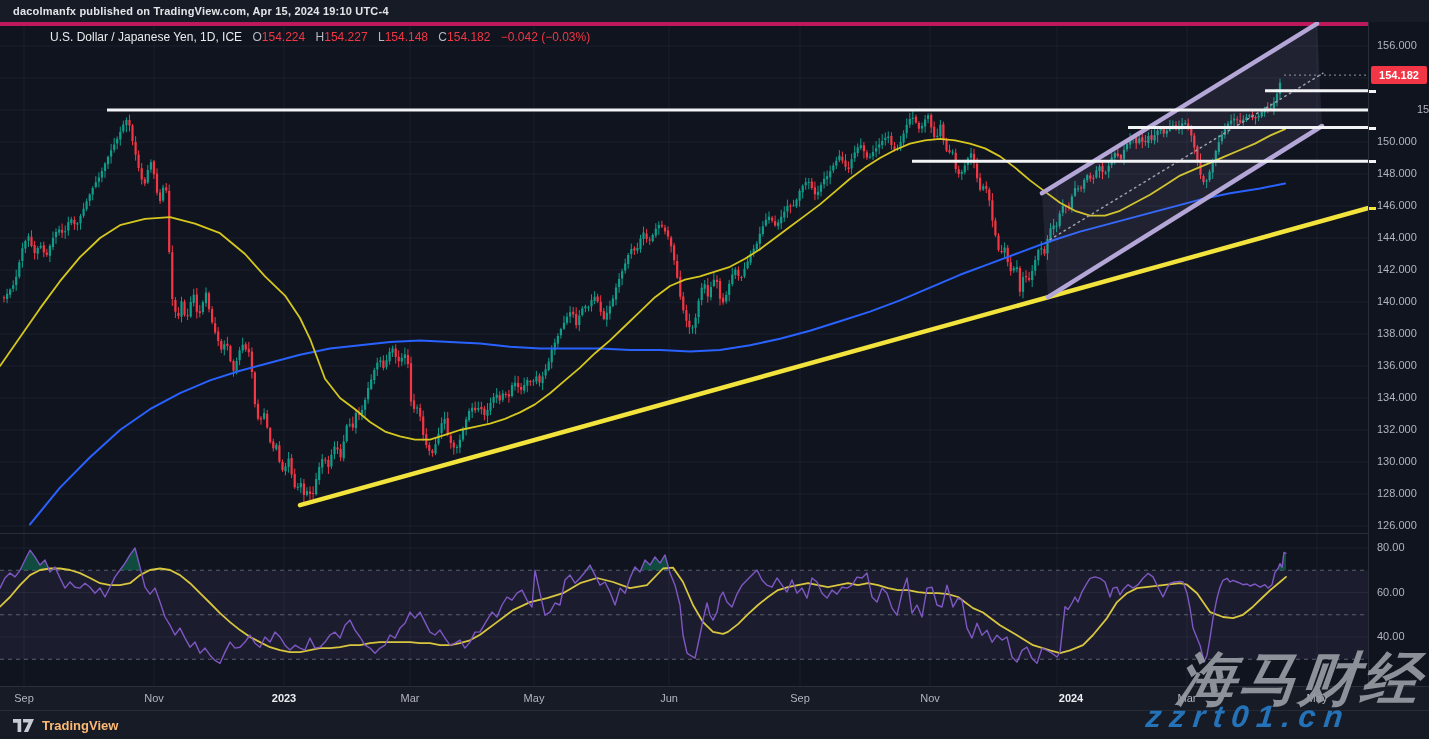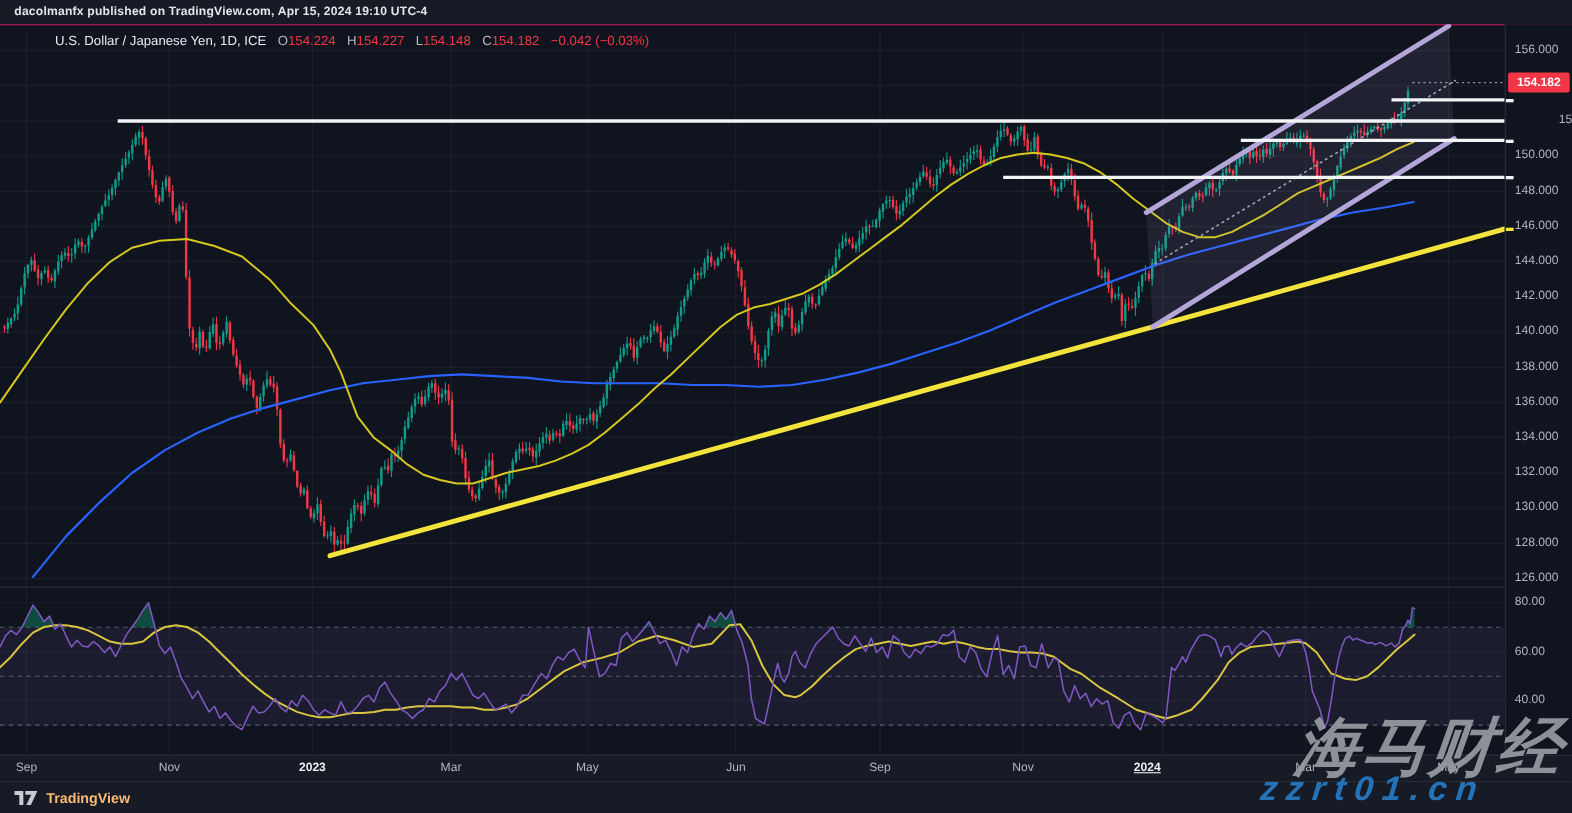--- a/index.html
+++ b/index.html
@@ -1,19 +1,19 @@
 <!DOCTYPE html>
 <html><head>
 <meta charset="utf-8">
 <style>
   html,body{margin:0;padding:0;background:#10141f;}
   #screen{position:relative;width:1429px;height:739px;background:#10141f;overflow:hidden;
           font-family:"Liberation Sans", sans-serif;color:#d1d4dc;}
   .attribution{position:absolute;left:0;top:0;width:1429px;height:22px;background:#171b26;
-               border-bottom:1px solid #be185d;display:flex;align-items:center;}
+               border-bottom:4px solid #be185d;display:flex;align-items:center;}
   .attribution span{margin-left:13px;font-size:11px;font-weight:700;color:#e3e5e8;letter-spacing:.2px;}
   .legend{position:absolute;left:14px;top:30px;font-size:12px;z-index:20;white-space:nowrap;margin-left:36px;}
   .legend .sym{color:#e8eaed;}
   .legend .k{color:#b6bac3;margin-left:7px;}
   .legend .v,.legend .chg{color:#f23645;}
   .legend .chg{margin-left:7px;}
   #main-chart,#rsi-chart{position:absolute;left:0;display:block;}
   #main-chart{top:22px;}
   #rsi-chart{top:533px;}
   .pane-sep{position:absolute;left:0;width:1368px;height:1px;background:#2a2e39;z-index:5;}
@@ -156,21 +156,21 @@
 
   <div class="time-axis" id="time-axis">
       <div class="time-label" style="left: 24px;">Sep</div>
       <div class="time-label" style="left: 154px;">Nov</div>
       <div class="time-label year" style="left: 284px;">2023</div>
       <div class="time-label" style="left: 410px;">Mar</div>
       <div class="time-label" style="left: 534px;">May</div>
       <div class="time-label" style="left: 669px;">Jun</div>
       <div class="time-label" style="left: 800px;">Sep</div>
       <div class="time-label" style="left: 930px;">Nov</div>
-      <div class="time-label year" style="left: 1043px; text-decoration: underline;">2024</div>
+      <div class="time-label year" style="left: 1071px;">2024</div>
       <div class="time-label" style="left: 1187px;">Mar</div>
       <div class="time-label" style="left: 1317px;">May</div>
     </div>
 
   <div class="bottom-bar">
     <span class="tv-logo">
       <svg width="21" height="15" viewBox="0 0 23 16">
         <path fill="#c7cbd4" d="M0 1h9v14H5V5H0z"></path>
         <path fill="#c7cbd4" d="M11 1h12l-6.5 14h-4.6l5-10.4H11z"></path>
       </svg>

